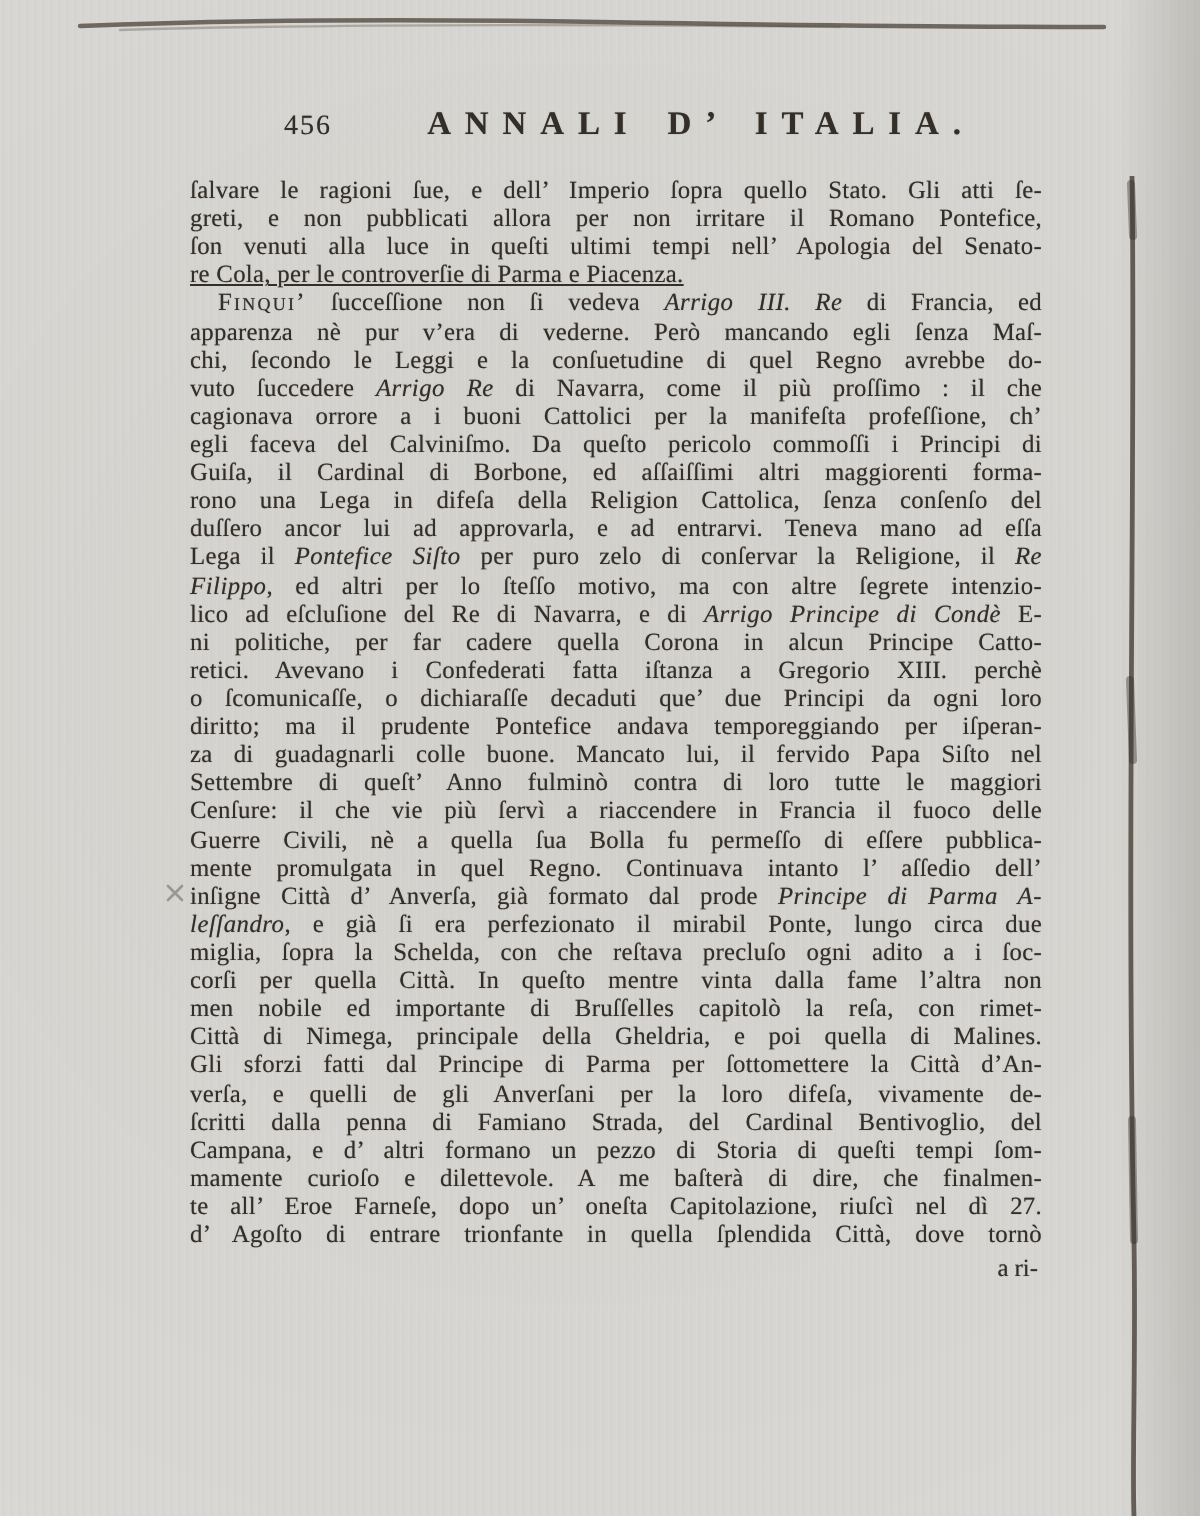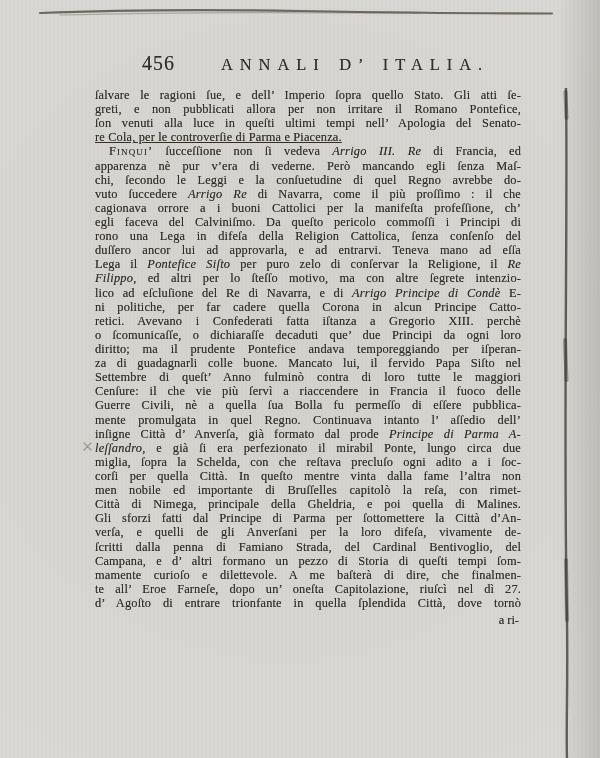--- a/index.html
+++ b/index.html
@@ -34,26 +34,26 @@
 
   .content {
     position: absolute; left: 95px; top: 52px; width: 426px;
     text-shadow: 0 0 0.5px rgba(52,46,38,0.55);
   }
   .page-header {
     display: flex; align-items: baseline;
     margin-bottom: 13px; height: 23px;
   }
   .page-number {
-    font-size: 20px; margin-left: 47px; letter-spacing: 1px;
+    font-size: 14px; margin-left: 47px; letter-spacing: 1px;
   }
   .page-title {
     flex: 1; text-align: center;
     font-size: 16.5px; letter-spacing: 0.42em; word-spacing: 0.15em;
-    margin-left: 14px; white-space: nowrap;
+    margin-left: 14px; white-space: nowrap; font-weight: bold;
   }
   .text-block {
     font-size: 12.4px; line-height: 14.12px;
     letter-spacing: 0.012em;
   }
   .line {
     text-align: justify;
     text-align-last: justify;
     white-space: nowrap;
     height: 14.12px;
@@ -98,20 +98,21 @@
         <div class="line"><span>ſalvare le ragioni ſue, e dell’ Imperio ſopra quello Stato. Gli atti ſe-</span></div>
         <div class="line"><span>greti, e non pubblicati allora per non irritare il Romano Pontefice,</span></div>
         <div class="line"><span>ſon venuti alla luce in queſti ultimi tempi nell’ Apologia del Senato-</span></div>
         <div class="line ragged"><span>re Cola, per le controverſie di Parma e Piacenza.</span></div>
         <div class="line indent"><span class="sc">Finqui’</span><span> ſucceſſione non ſi vedeva </span><i>Arrigo III. Re</i><span> di Francia, ed</span></div>
         <div class="line"><span>apparenza nè pur v’era di vederne. Però mancando egli ſenza Maſ-</span></div>
         <div class="line"><span>chi, ſecondo le Leggi e la conſuetudine di quel Regno avrebbe do-</span></div>
         <div class="line"><span>vuto ſuccedere </span><i>Arrigo Re</i><span> di Navarra, come il più proſſimo : il che</span></div>
         <div class="line"><span>cagionava orrore a i buoni Cattolici per la manifeſta profeſſione, ch’</span></div>
         <div class="line"><span>egli faceva del Calviniſmo. Da queſto pericolo commoſſi i Principi di</span></div>
+        <div class="line"><span>Guiſa, il Cardinal di Borbone, ed aſſaiſſimi altri maggiorenti forma-</span></div>
         <div class="line"><span>rono una Lega in difeſa della Religion Cattolica, ſenza conſenſo del</span></div>
         <div class="line"><span>duſſero ancor lui ad approvarla, e ad entrarvi. Teneva mano ad eſſa</span></div>
         <div class="line"><span>Lega il </span><i>Pontefice Siſto</i><span> per puro zelo di conſervar la Religione, il </span><i>Re</i></div>
         <div class="line"><i>Filippo</i><span>, ed altri per lo ſteſſo motivo, ma con altre ſegrete intenzio-</span></div>
         <div class="line"><span>lico ad eſcluſione del Re di Navarra, e di </span><i>Arrigo Principe di Condè</i><span> E-</span></div>
         <div class="line"><span>ni politiche, per far cadere quella Corona in alcun Principe Catto-</span></div>
         <div class="line"><span>retici. Avevano i Confederati fatta iſtanza a Gregorio XIII. perchè</span></div>
         <div class="line"><span>o ſcomunicaſſe, o dichiaraſſe decaduti que’ due Principi da ogni loro</span></div>
         <div class="line"><span>diritto; ma il prudente Pontefice andava temporeggiando per iſperan-</span></div>
         <div class="line"><span>za di guadagnarli colle buone. Mancato lui, il fervido Papa Siſto nel</span></div>

